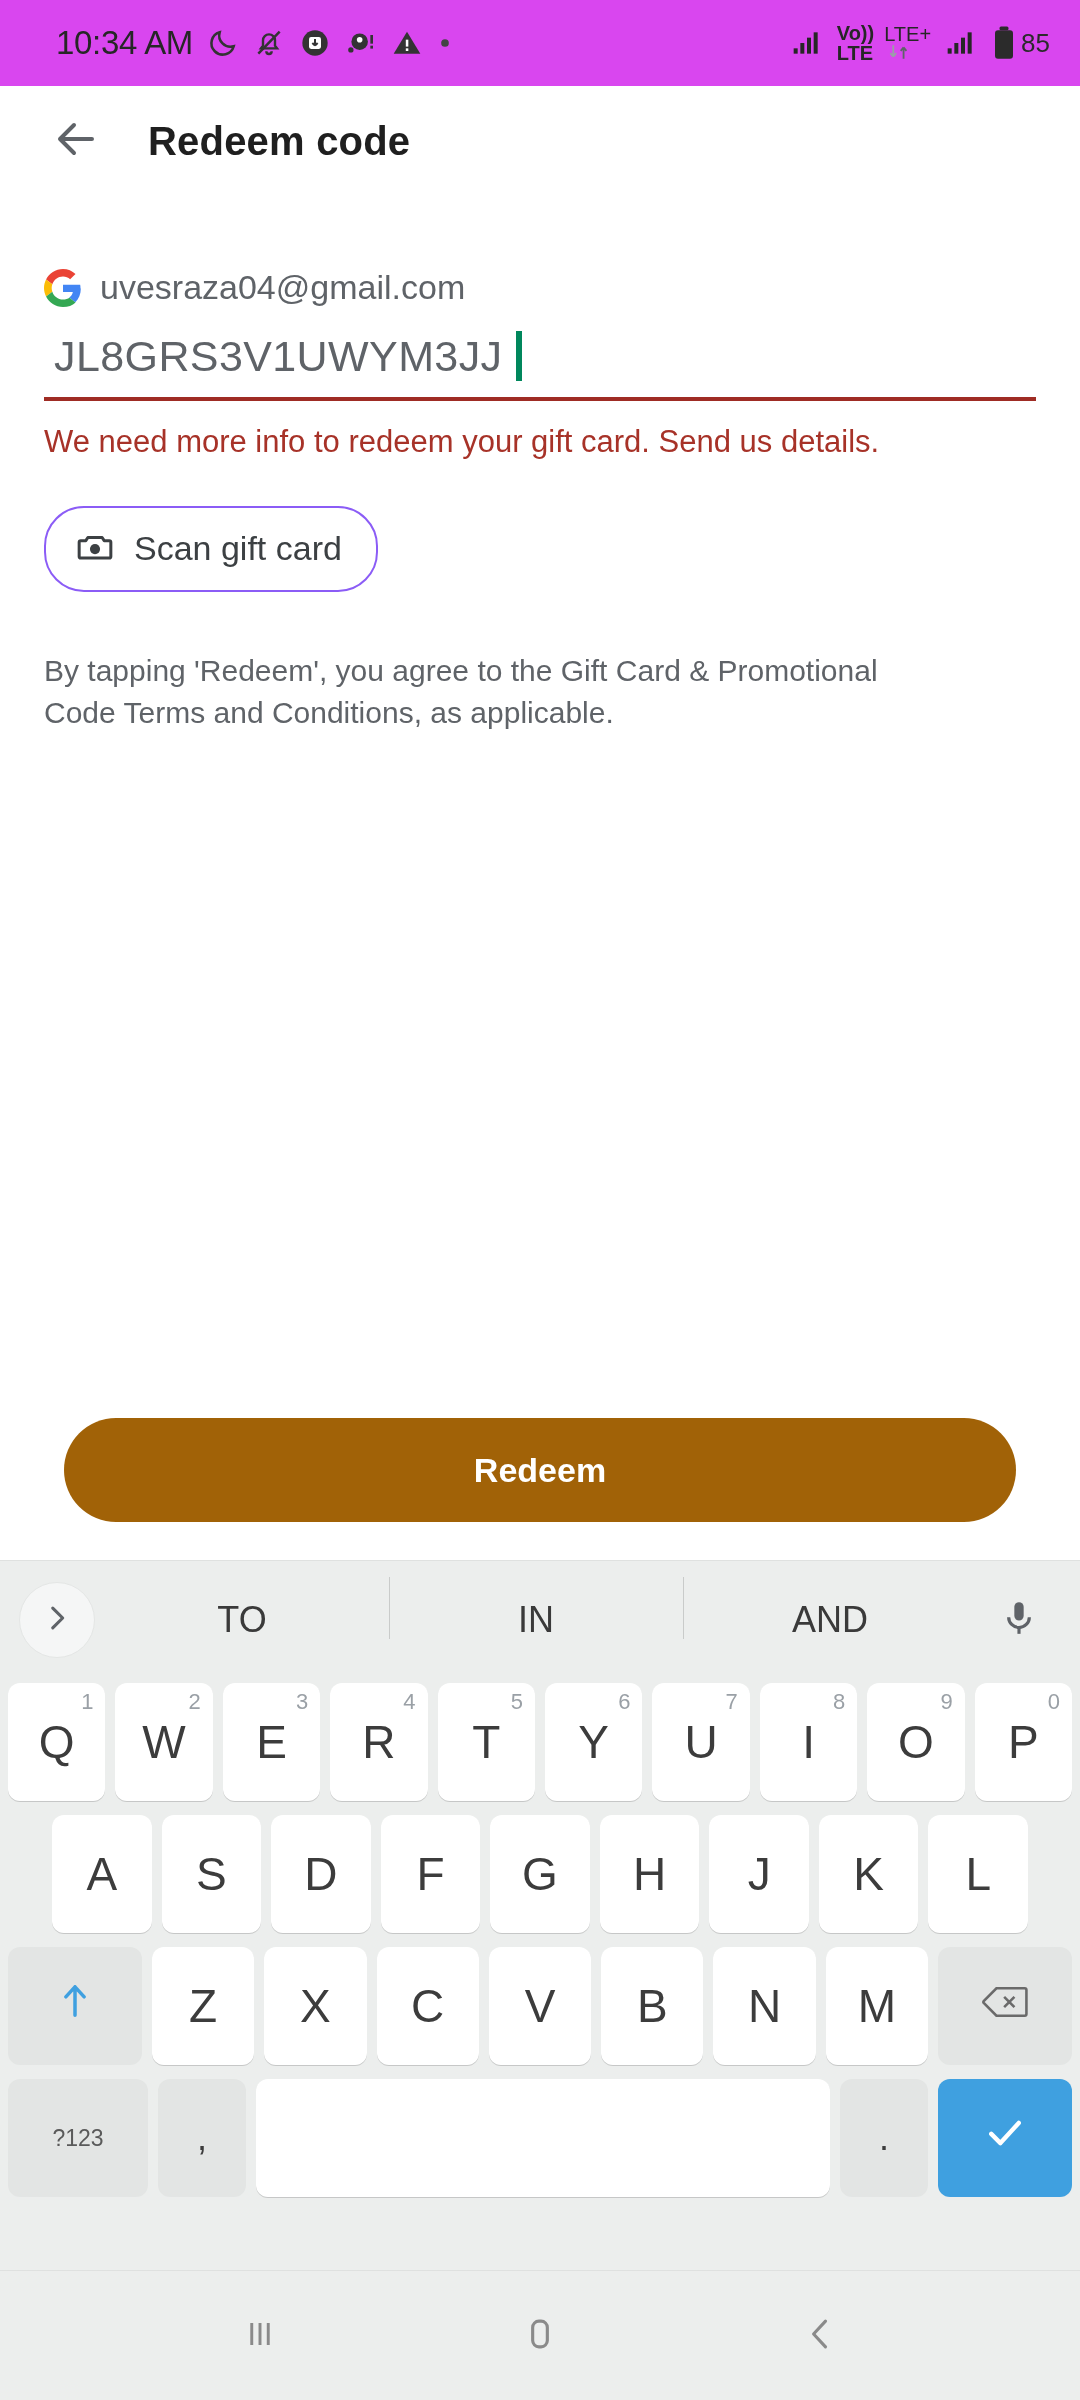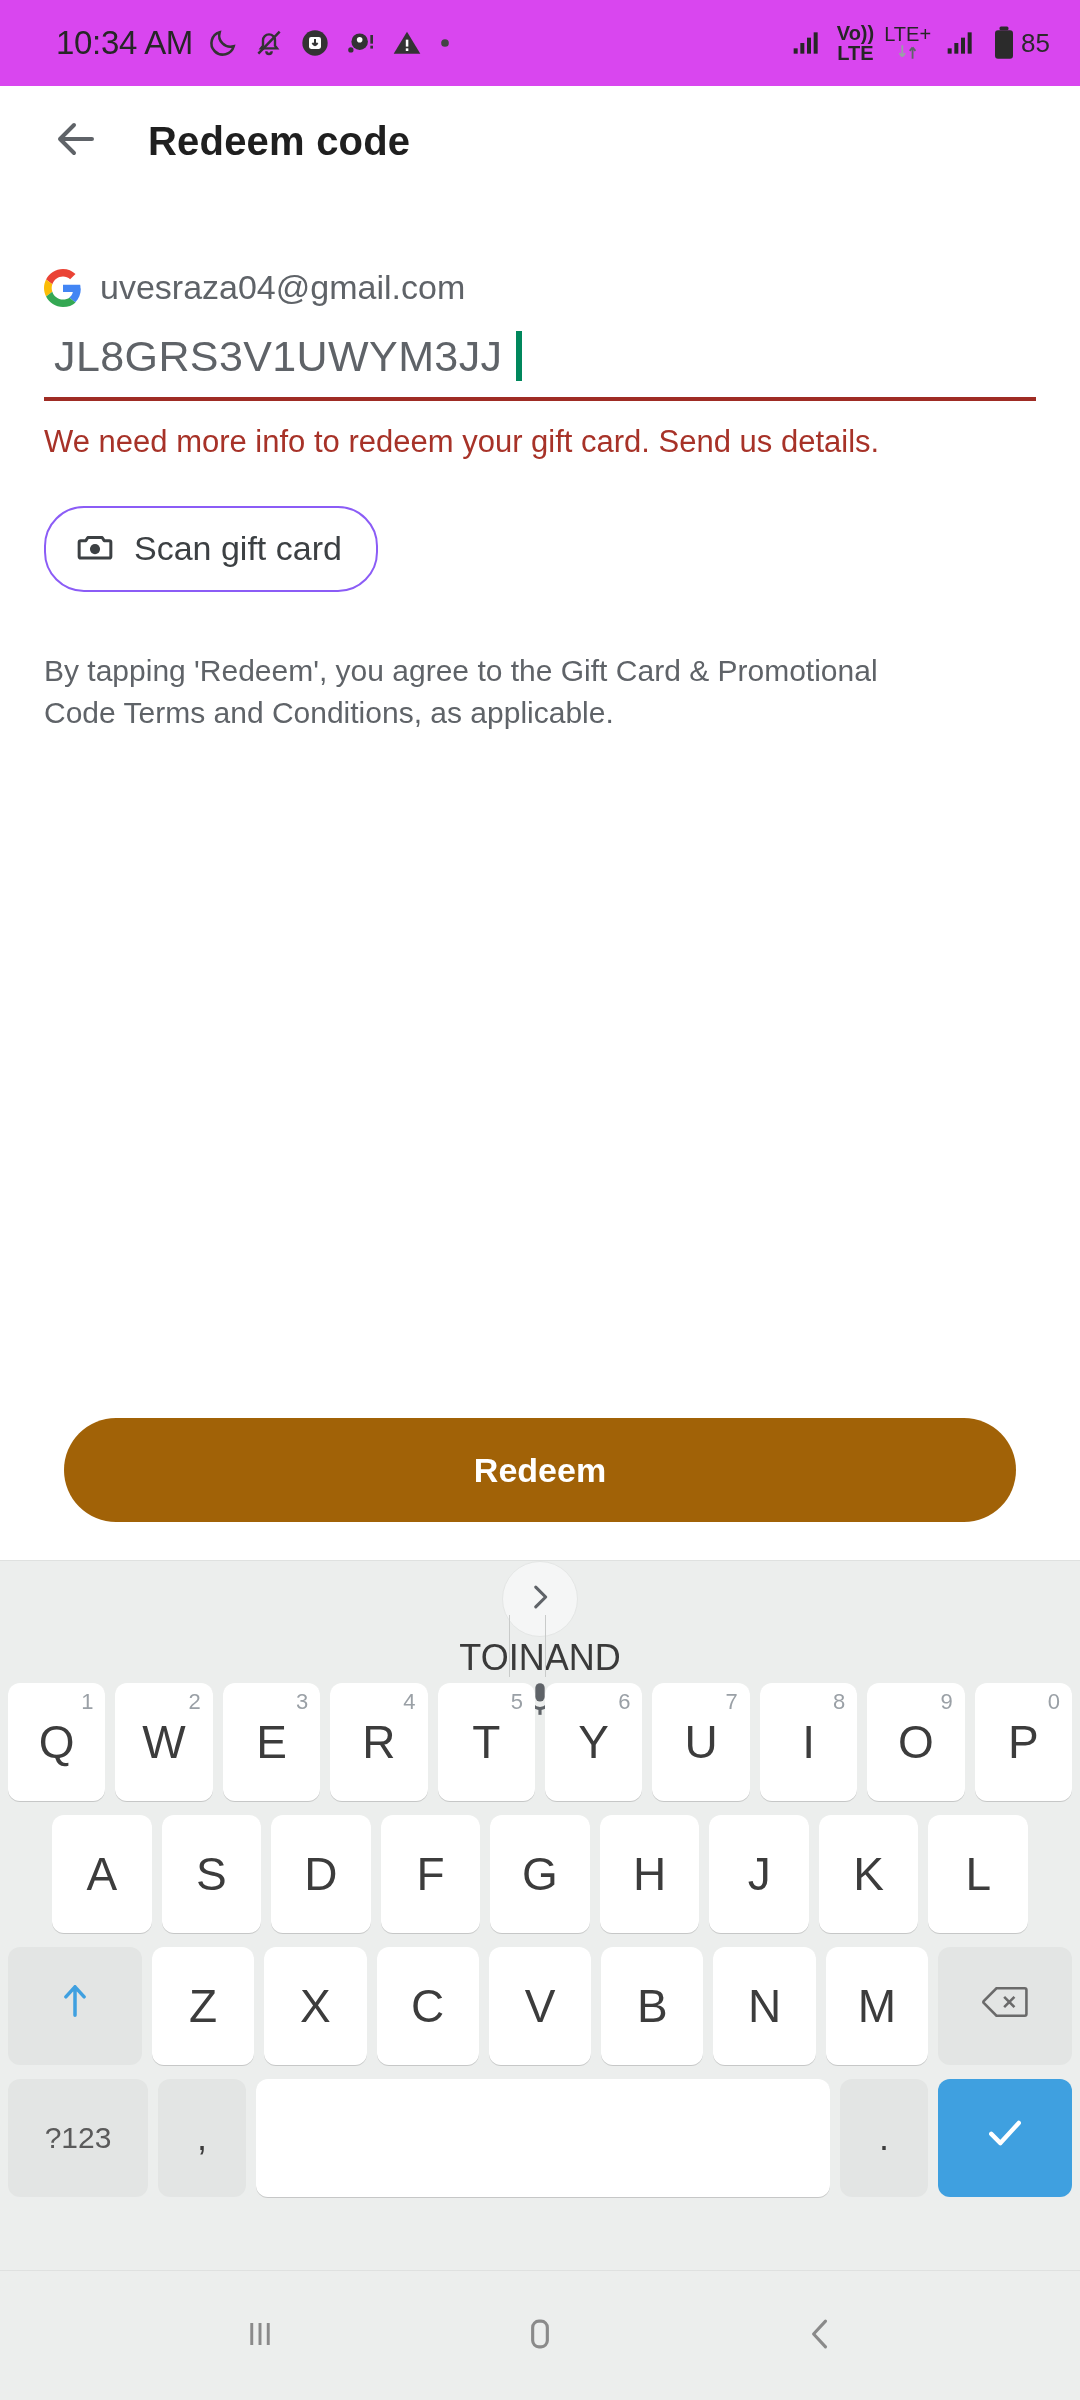--- a/index.html
+++ b/index.html
@@ -15,21 +15,21 @@
   .statusbar{
     height:86px;
     display:flex;
     align-items:center;
     justify-content:space-between;
     padding:0 30px 0 56px;
     background:#d946ef;
   }
   .sb-left{ display:flex; align-items:center; gap:14px; }
   .sb-clock{ font-size:33px; color:#262626; letter-spacing:-.3px; }
-  .sb-icon{ display:inline-flex; align-items:center; justify-content:center; }
+  .sb-icon{ display:inline-flex; justify-content:center; }
   .sb-right{ display:flex; align-items:center; gap:10px; }
   .sb-batt-txt{ font-size:26px; color:#2b2b2b; margin-left:-6px; }
 
   
   .appbar{
     height:110px;
     display:flex;
     align-items:center;
     padding-left:48px;
     gap:44px;
@@ -122,21 +122,20 @@
     left:0; right:0;
     top:1560px;
     height:710px;
     background:#eceeed;
     border-top:1px solid #dfe1e0;
   }
   .suggest-bar{
     height:118px;
     display:flex; align-items:center;
     padding:0 19px;
-    flex-direction:column;
   }
   .expand-btn{
     width:76px;height:76px;border-radius:50%;
     background:#f5f6f6;
     border:1px solid #e4e6e5;
     display:flex;align-items:center;justify-content:center;
     flex:0 0 auto; cursor:pointer;
   }
   .suggests{
     flex:1; display:flex; align-items:center;
@@ -182,21 +181,21 @@
   }
   .key .num{
     position:absolute;
     top:6px; right:12px;
     font-size:22px;
     color:#9aa0a6;
   }
   .key.fn{ background:#e3e5e4; box-shadow:none; }
   .key.shift{ flex:0 0 134px; }
   .key.bksp{ flex:0 0 134px; }
-  .key.sym{ flex:0 0 140px; font-size:30px; color:#5a5a5a; }
+  .key.sym{ flex:0 0 140px; font-size:23px; color:#5a5a5a; }
   .key.comma{ flex:0 0 88px; font-size:36px; }
   .key.period{ flex:0 0 88px; font-size:36px; }
   .key.space{ flex:1 1 auto; }
   .key.enter{ flex:0 0 134px; background:#3fa0e0; box-shadow:none; }
 
   
   .navbar{
     position:absolute;
     left:0;right:0;bottom:0;
     height:130px;

